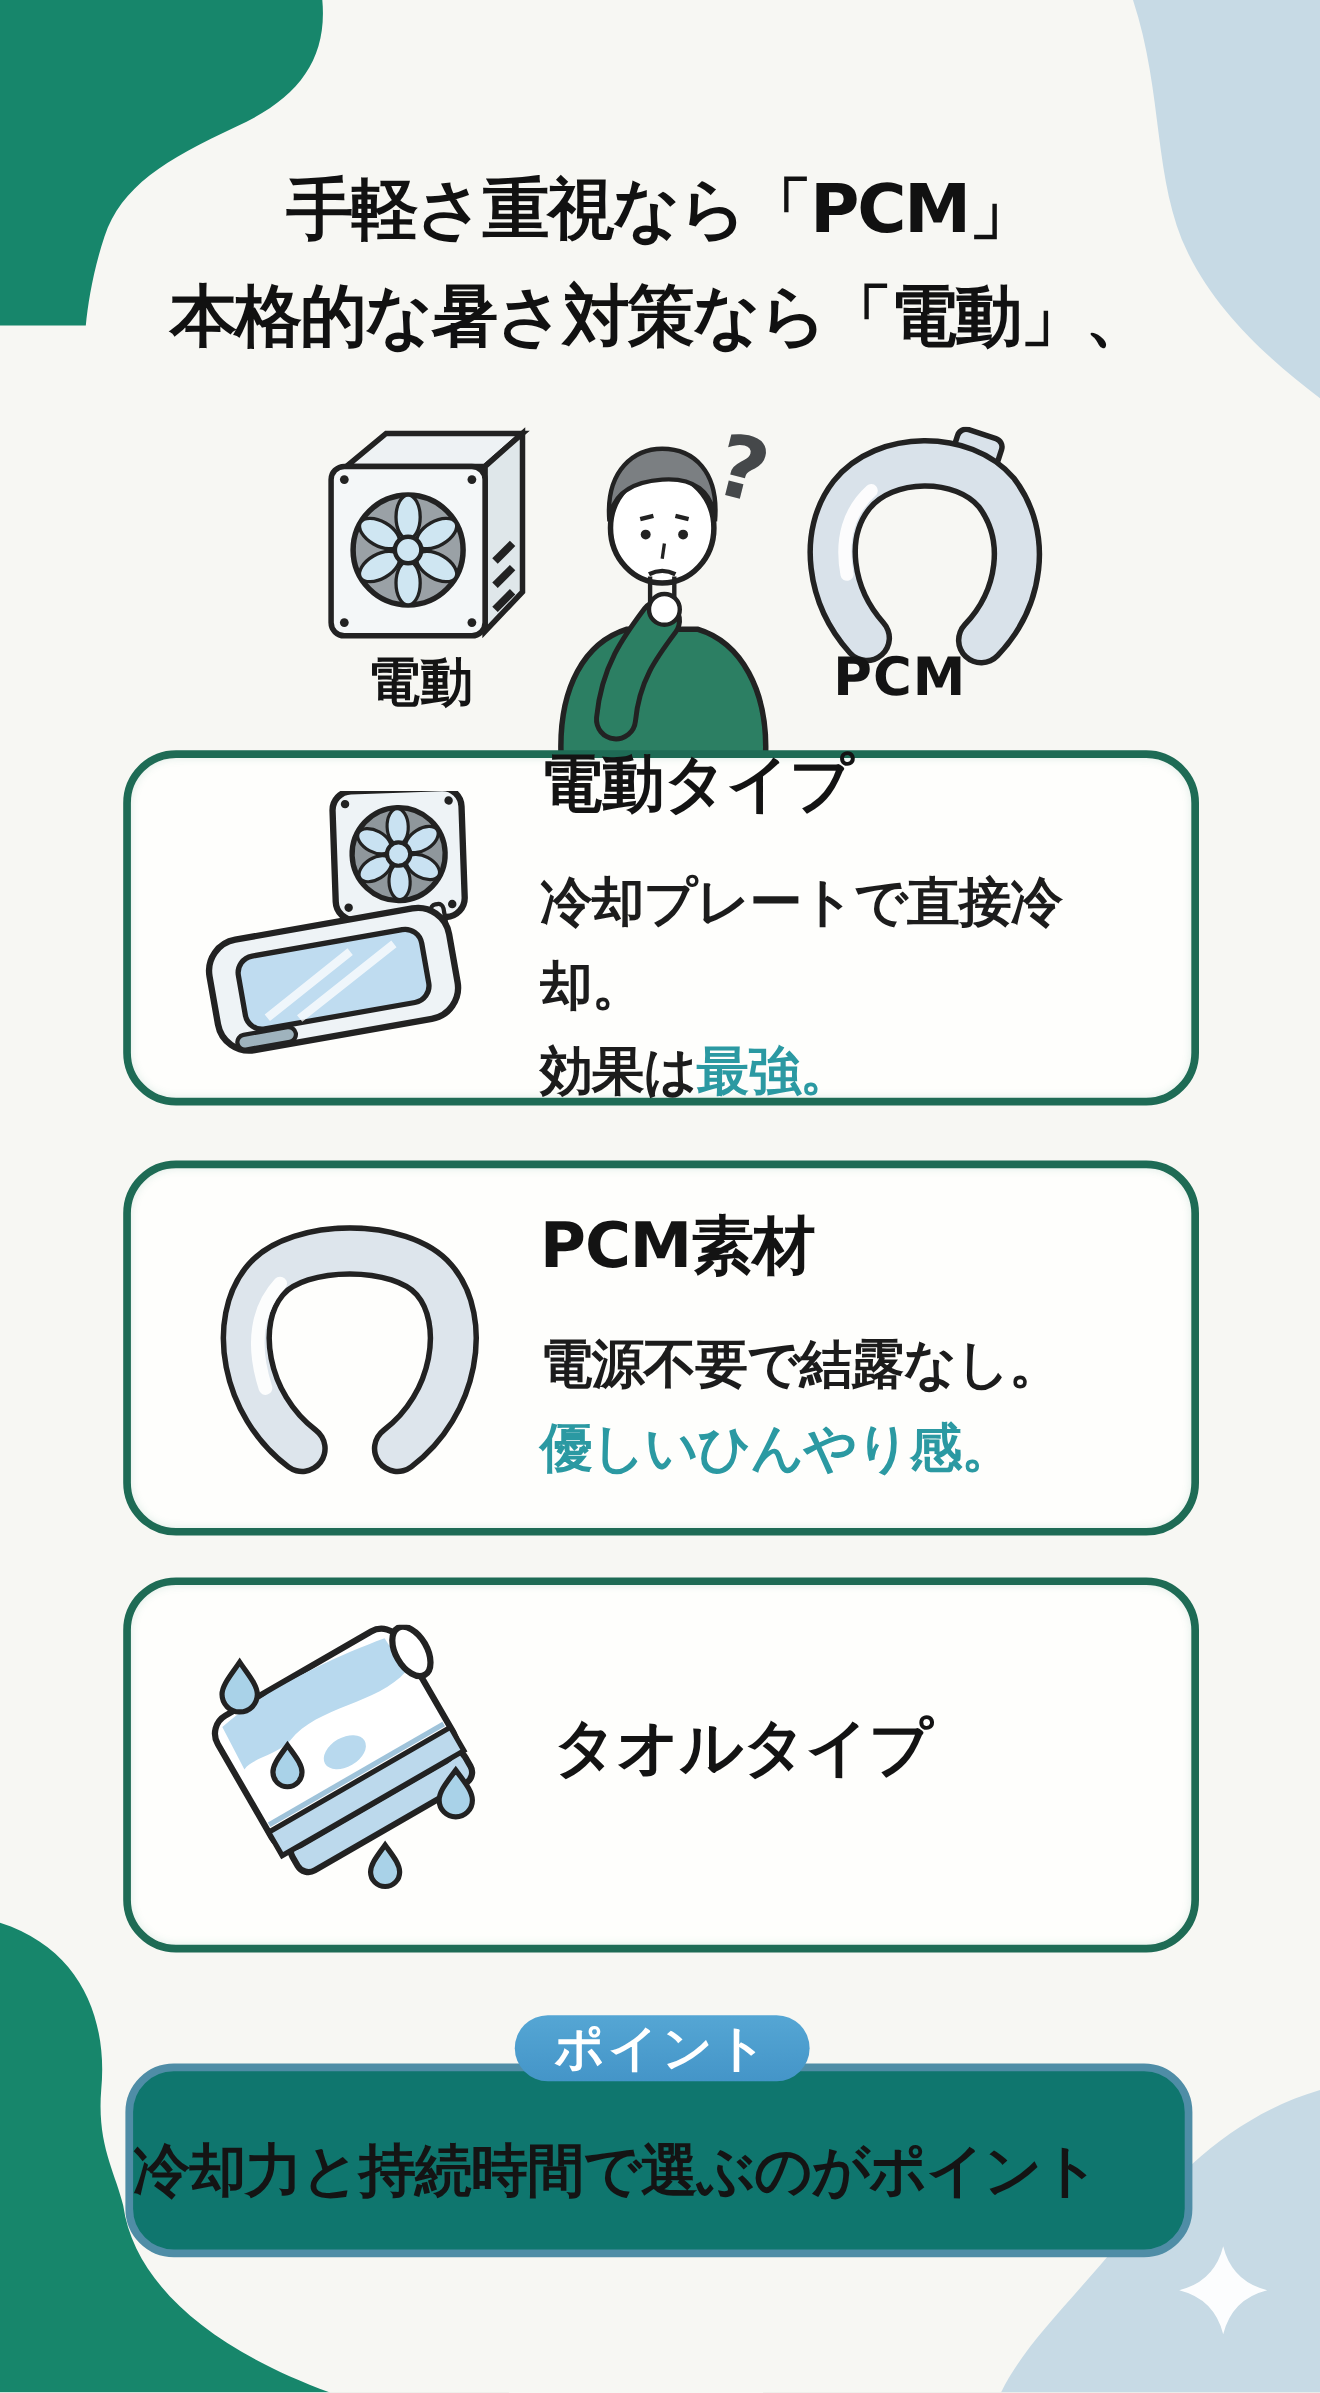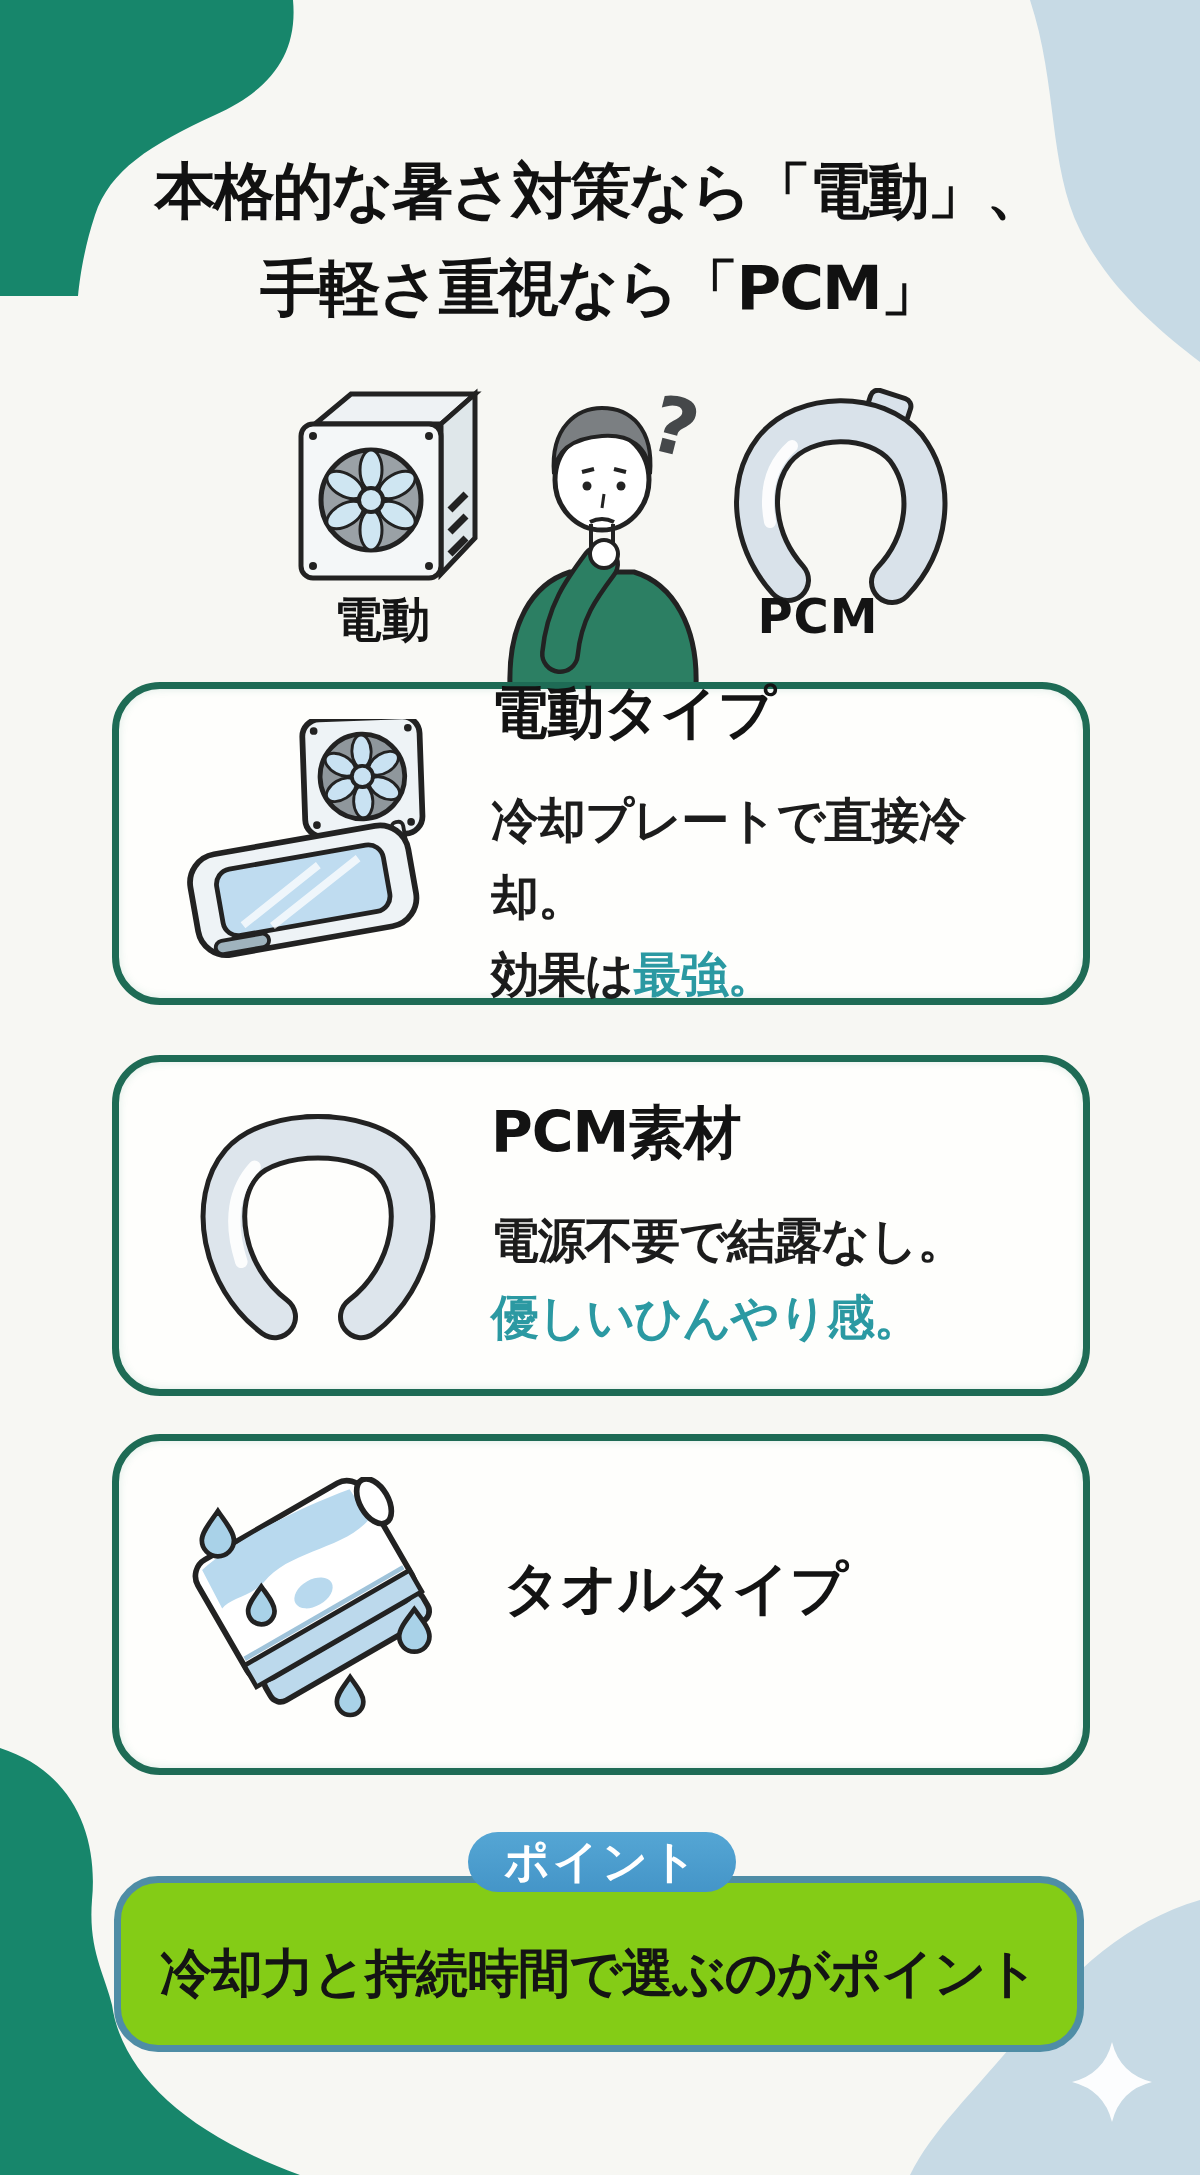--- a/index.html
+++ b/index.html
@@ -42,41 +42,41 @@
   .card-body{font-size:48px;font-weight:700;line-height:77px;color:#1c1c1c;letter-spacing:-1px;}
   .accent{color:#2b99a2;}
   .point-badge{
     position:absolute;left:468px;top:1832px;width:268px;height:60px;z-index:4;
     background:linear-gradient(#55a6d4,#4495c8);border-radius:40px;
     display:flex;align-items:center;justify-content:center;
     color:#fff;font-size:45px;font-weight:800;letter-spacing:3px;
   }
   .point-card{
     position:absolute;left:114px;top:1876px;width:970px;height:176px;z-index:3;box-sizing:border-box;
-    background:#84cc16;border:7px solid #4f8da6;border-radius:44px;
-    display:flex;align-items:center;justify-content:center;padding-top:20px;
+    background:#0f766e;border:7px solid #4f8da6;border-radius:44px;
+    display:flex;align-items:center;padding-top:20px;
   }
   .point-text{font-size:52px;font-weight:800;color:#141414;letter-spacing:-1px;}
 </style>
 </head>
 <body>
 
 <div class="canvas">
 
   <svg class="bg-blobs" width="1200" height="2175" viewBox="0 0 1200 2175">
     <path fill="#17866b" d="M0,0 L293,0 C298,55 270,90 215,115 C150,145 110,170 95,215 C85,245 80,275 78,296 L0,296 Z"></path>
     <path fill="#c7dae5" d="M1030,0 C1058,85 1048,165 1080,230 C1108,287 1158,330 1200,362 L1200,0 Z"></path>
     <path fill="#17866b" d="M0,1748 C75,1772 98,1838 92,1900 C88,1950 105,1975 112,2005 C122,2075 190,2135 300,2175 L0,2175 Z"></path>
     <path fill="#c7dae5" d="M1200,1900 C1125,1922 1072,1972 1018,2038 C974,2092 932,2130 910,2175 L1200,2175 Z"></path>
     <path fill="#ffffff" opacity="0.95" d="M1112,2042 Q1120,2074 1152,2082 Q1120,2090 1112,2122 Q1104,2090 1072,2082 Q1104,2074 1112,2042 Z"></path>
   </svg>
 
   <div class="title">
+    <div>手軽さ重視なら「PCM」</div>
     <div>本格的な暑さ対策なら「電動」、</div>
-    <div>手軽さ重視なら「PCM」</div>
   </div>
 
   <svg class="hero" viewBox="0 0 680 298">
 
     <g transform="translate(25,0)">
       <path d="M20,36 L56,6 L180,6 L146,36 Z" fill="#eef2f4" stroke="#222" stroke-width="5"></path>
       <path d="M146,36 L180,6 L180,150 L146,186 Z" fill="#dfe7ea" stroke="#222" stroke-width="5"></path>
       <line x1="155" y1="122" x2="171" y2="106" stroke="#222" stroke-width="7"></line>
       <line x1="155" y1="144" x2="171" y2="128" stroke="#222" stroke-width="7"></line>
       <line x1="155" y1="166" x2="171" y2="150" stroke="#222" stroke-width="7"></line>

